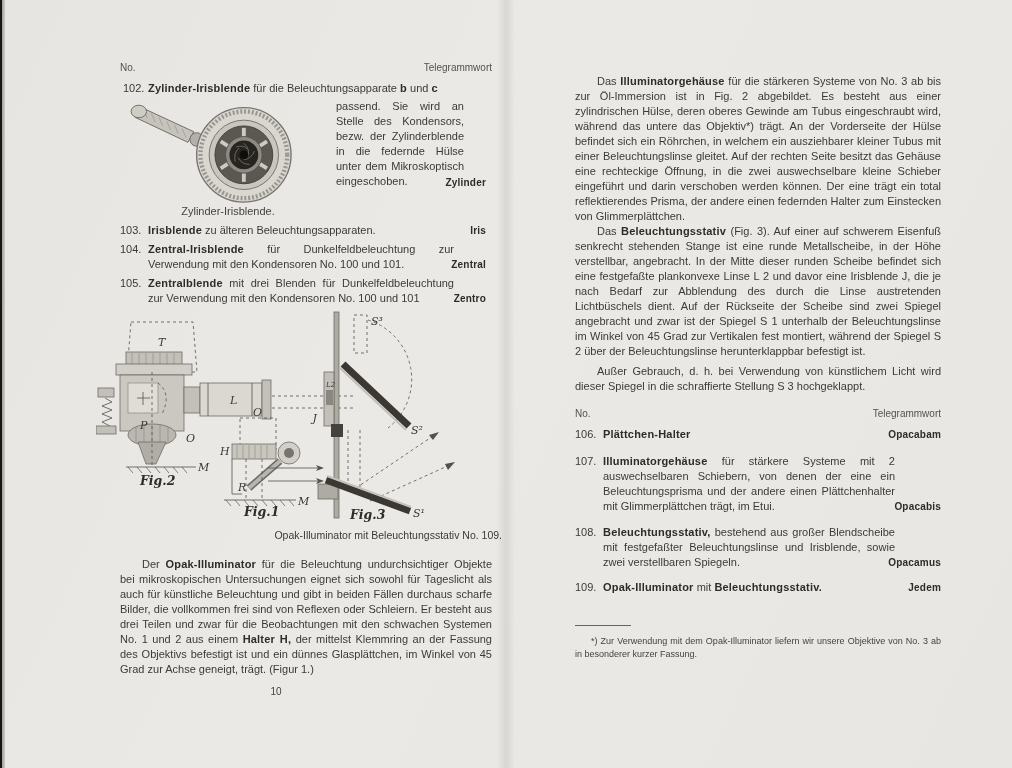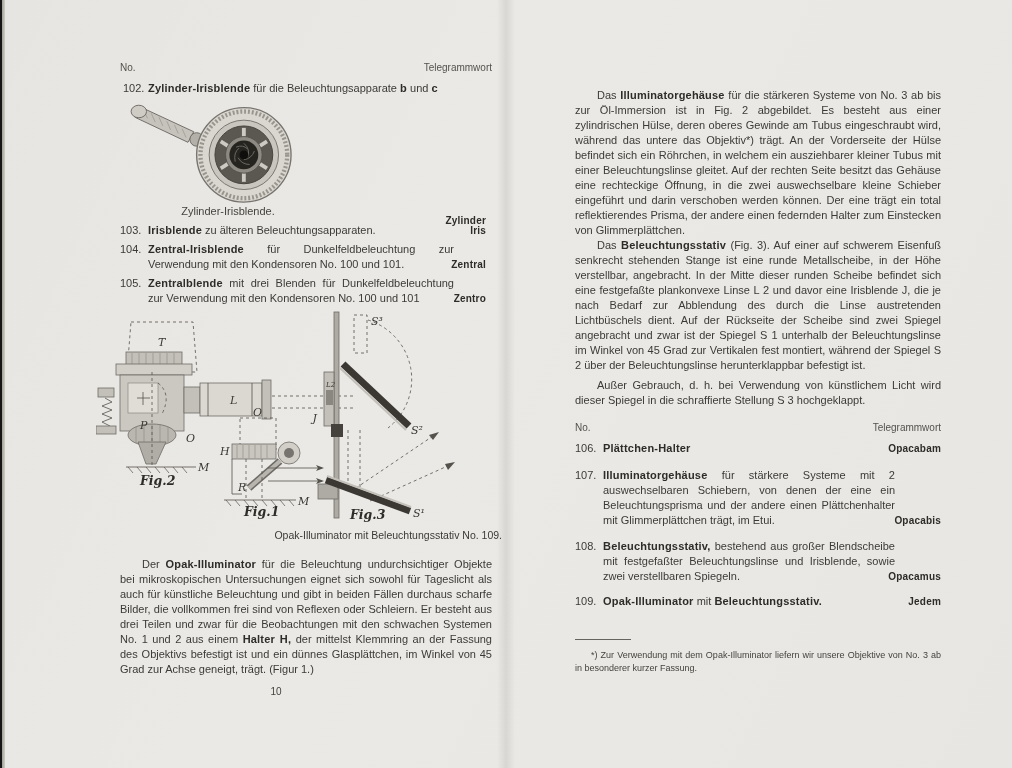--- a/index.html
+++ b/index.html
@@ -9,28 +9,28 @@
     font-family:"Liberation Sans","DejaVu Sans",sans-serif;
     color:#3c3a36;
   }
   .edge-left { position:absolute; left:0; top:0; bottom:0; width:5px;
     background:linear-gradient(to right,#161616 0,#161616 2px,#a29f99 2px,#cfccc6 5px); }
   .gutter { position:absolute; left:497px; top:0; bottom:0; width:18px;
     background:linear-gradient(to right, rgba(60,58,52,0) 0%, rgba(60,58,52,0.10) 50%, rgba(60,58,52,0) 100%); }
 
   .page { position:absolute; font-size:11px; line-height:15px; }
   .page-left  { left:120px; top:62px;  width:372px; }
-  .page-right { left:575px; top:88px;  width:366px; }
+  .page-right { left:575px; top:74px;  width:366px; }
 
   .col-headers { display:flex; justify-content:space-between;
     font-size:10px; line-height:11px; color:#54524d; }
 
   .item { position:relative; padding-left:28px; padding-right:38px; margin-top:4px; text-align:justify; }
   .item .num { position:absolute; left:0; top:0; }
-  .tg { position:absolute; right:6px; bottom:0; font-weight:bold; font-size:10px; color:#2e2c28; letter-spacing:.2px;margin-top:38px; }
+  .tg { position:absolute; right:6px; bottom:0; font-weight:bold; font-size:10px; color:#2e2c28; letter-spacing:.2px; }
   .page-right .item { padding-right:46px; }
   .page-right .tg { right:0; }
   b, .bold { font-weight:bold; color:#2e2c28; letter-spacing:.2px; }
 
   
   .item102 { position:relative; margin-top:8px; }
   .item102 .firstline { position:relative; padding-left:28px; padding-right:38px; text-align:justify; }
   .item102 .firstline .num { position:absolute; left:3px; top:0; }
   .wrapzone { display:flex; }
   .photo-col { width:216px; text-align:center; }
@@ -102,20 +102,21 @@
               <path d="M118,47 Q125,53 122,61"></path>
                 <path d="M129,55 Q126,63 118,64"></path>
               <path d="M124,69 Q116,69 112,62"></path>
                 <path d="M109,66 Q107,57 113,52"></path>
               <path d="M110,51 Q117,48 122,53"></path>
             </g>
             <circle cx="118" cy="59" r="4.5" fill="#0f0e0c"></circle>
           </svg>
           <div class="photo-caption">Zylinder-Irisblende.</div>
         </div>
+        <div class="wrap-col">passend.  Sie wird an Stelle des Kondensors, bezw. der Zylinderblende in die federnde Hülse unter dem Mikroskoptisch eingeschoben.</div>
       </div>
       <span class="tg">Zylinder</span>
     </div>
 
     <div class="item">
       <span class="num">103.</span><span class="bold">Irisblende</span><span> zu älteren Beleuchtungsapparaten.</span>
       <span class="tg">Iris</span>
     </div>
     <div class="item">
       <span class="num">104.</span><span class="bold">Zentral-Irisblende</span><span> für Dunkelfeldbeleuchtung zur Verwendung mit den Kondensoren No. 100 und 101.</span>

